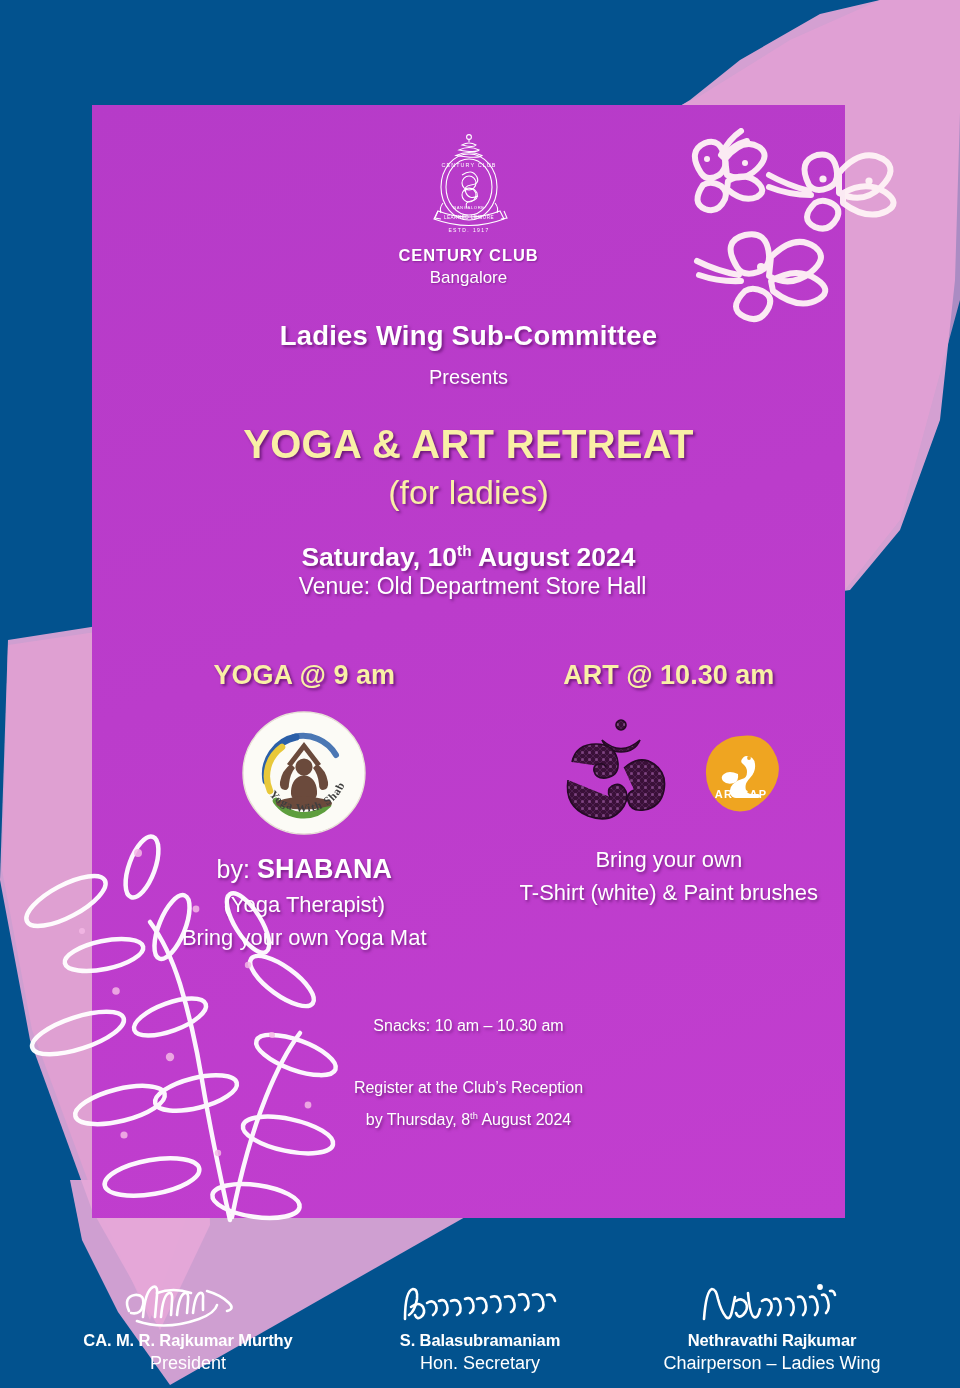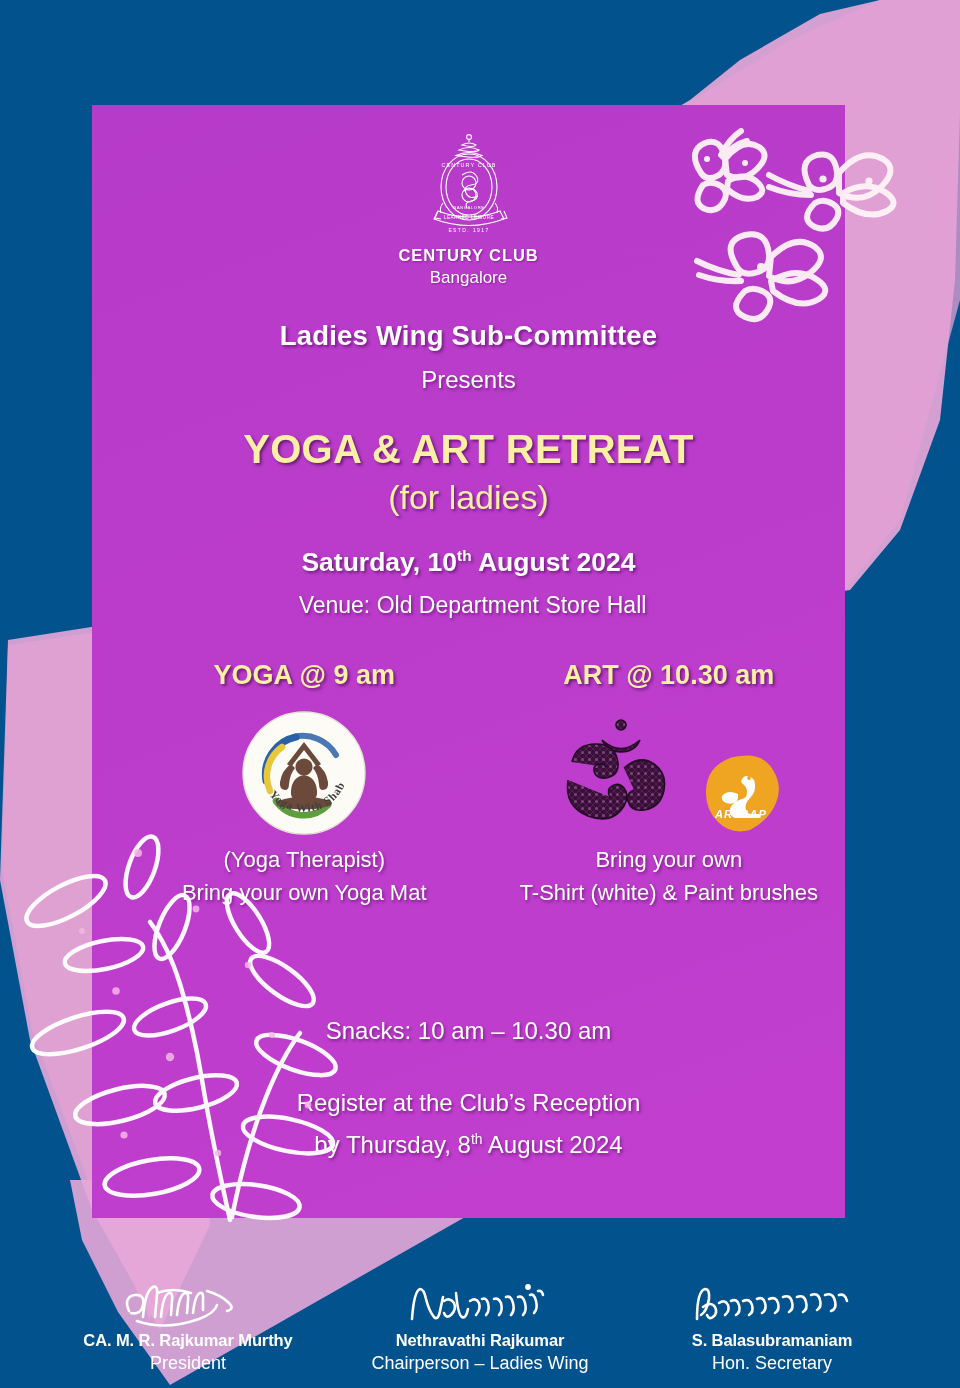--- a/index.html
+++ b/index.html
@@ -44,73 +44,73 @@
     text-shadow:1px 1px 2px rgba(80,0,90,.45);
   }
 
   
   .headline{position:absolute;left:0;right:0;top:215px;}
   .committee{
     font-size:27.5px;font-weight:bold;color:#ffffff;letter-spacing:.2px;
     text-shadow:2px 2px 3px rgba(70,0,80,.55);
   }
   .presents{
-    margin-top:14px;font-size:24px;color:#ffffff;font-weight:400;
+    margin-top:14px;font-size:20px;color:#ffffff;font-weight:400;
     text-shadow:1.5px 1.5px 3px rgba(70,0,80,.5);
   }
   .main-title{
     margin-top:33px;
     font-size:40px;font-weight:bold;color:#F9F0A6;letter-spacing:.3px;
     text-shadow:2px 2px 3px rgba(60,0,70,.6);
   }
   .sub-title{
     margin-top:6px;font-size:34px;color:#F9F0A6;font-weight:400;
     text-shadow:2px 2px 3px rgba(60,0,70,.55);
   }
   .date-line{
     margin-top:30px;font-size:26.5px;font-weight:bold;color:#ffffff;
     text-shadow:2px 2px 3px rgba(60,0,70,.55);
   }
   .date-line sup{font-size:.58em;vertical-align:super;}
   .venue-line{
-    margin-top:14px;font-size:23px;color:#ffffff;font-weight:400;
+    font-size:23px;color:#ffffff;font-weight:400;
     text-shadow:1.5px 1.5px 3px rgba(60,0,70,.5);
     padding-left:8px;
   }
 
   
   .sessions{
     position:absolute;left:0;right:0;top:555px;
     display:flex;
     padding-left:36px;
   }
   .session{flex:1;display:flex;flex-direction:column;align-items:center;}
   .session.left{padding-right:6px;}
   .session.right{padding-left:6px;}
   .session-head{
     font-size:27px;font-weight:bold;color:#F9F0A6;
     text-shadow:2px 2px 3px rgba(60,0,70,.6);
     white-space:nowrap;
   }
   .logo-slot{height:135px;display:flex;align-items:center;justify-content:center;margin-top:14px;}
-  .logo-row{display:flex;align-items:flex-end;gap:20px;font-style:italic;}
+  .logo-row{display:flex;align-items:center;gap:20px;}
   .presenter{
     margin-top:14px;font-size:25px;color:#ffffff;font-weight:400;
     text-shadow:1.5px 1.5px 3px rgba(60,0,70,.5);white-space:nowrap;
   }
   .presenter b{font-weight:bold;font-size:27px;}
   .note{
     margin-top:4px;font-size:22px;color:#ffffff;line-height:1.42;font-weight:400;
     text-shadow:1.5px 1.5px 3px rgba(60,0,70,.5);white-space:nowrap;
   }
 
   
   .info{position:absolute;left:0;right:0;top:912px;}
   .info-line{
-    font-size:24px;color:#ffffff;font-weight:400;
+    font-size:16px;color:#ffffff;font-weight:400;
     text-shadow:1.5px 1.5px 3px rgba(60,0,70,.5);
   }
   .info-line.sp{margin-top:44px;}
   .info-line.sp2{margin-top:14px;}
   .info-line sup{font-size:.58em;vertical-align:super;}
 
   
   .signatures{
     position:absolute;left:0;bottom:14px;width:960px;
     display:flex;justify-content:center;gap:42px;
@@ -207,20 +207,23 @@
                 <path d="M62 31 l17 22 l-4 3 l-13 -17 l-13 17 l-4 -3z"></path>
                 <path d="M49 53 q-9 6 -11 18 q-1 7 5 8 q4 0 4 -6 q1 -10 6 -16z"></path>
                 <path d="M75 53 q9 6 11 18 q1 7 -5 8 q-4 0 -4 -6 q-1 -10 -6 -16z"></path>
                 <path d="M36 90 q26 -9 52 0 q4 2 0 5 q-26 7 -52 0 q-4 -3 0 -5z"></path>
               </g>
               <path id="yogaArc" d="M20 70 A44 44 0 0 0 104 70" fill="none"></path>
               <text font-size="11.4" font-weight="bold" fill="#3F3F3F" font-family="Liberation Serif, serif" letter-spacing="1">
                 <textPath href="#yogaArc" startOffset="14%">Yoga With Shabana</textPath>
               </text>
             </svg>
+          </div>
+          <div class="presenter">
+            <span>by: </span><b>SHABANA</b>
           </div>
           <div class="note">(Yoga Therapist)</div>
           <div class="note" style="margin-top:2px">Bring your own Yoga Mat</div>
         </div>
 
         <div class="session right">
           <div class="session-head">ART @ 10.30 am</div>
           <div class="logo-slot">
             <div class="logo-row">
               <svg width="124" height="118" viewBox="0 0 124 118">
@@ -355,57 +358,57 @@
             <path d="M44 14 q16 -6 34 0"></path>
           </g>
         </svg>
       </div>
       <div class="sig-name">CA. M. R. Rajkumar Murthy</div>
       <div class="sig-role">President</div>
     </div>
 
     <div class="sig">
       <div class="sig-mark">
-        <svg width="160" height="50" viewBox="0 0 160 50">
-          <g fill="none" stroke="#ffffff" stroke-width="2.6" stroke-linecap="round">
-            <path d="M12 40 q2 -28 8 -30 q4 0 6 10 q3 12 8 18 q4 4 6 -6 l3 -14"></path>
-            <path d="M44 22 q6 -4 10 2 q3 6 -3 12 q-5 4 -7 -2"></path>
-            <path d="M56 14 q2 22 6 24 q4 2 6 -8"></path>
-            <path d="M70 22 q6 -4 9 2 q2 6 -3 12"></path>
-            <path d="M82 20 q4 -2 6 4 q2 8 -2 12"></path>
-            <path d="M94 20 q4 -2 7 4 q2 8 -2 12"></path>
-            <path d="M106 18 q5 -2 7 6 q2 8 -2 12"></path>
-            <path d="M118 18 q5 -2 7 6 q2 8 -2 12"></path>
-            <path d="M130 16 q4 -2 6 6 q2 8 -2 12"></path>
-            <path d="M138 12 q4 -1 5 4"></path>
-            <circle cx="128" cy="8" r="1.6" fill="#ffffff"></circle>
-          </g>
-        </svg>
-      </div>
-      <div class="sig-name">Nethravathi Rajkumar</div>
-      <div class="sig-role">Chairperson – Ladies Wing</div>
-    </div>
-
-    <div class="sig">
-      <div class="sig-mark">
         <svg width="170" height="50" viewBox="0 0 170 50">
           <g fill="none" stroke="#ffffff" stroke-width="2.6" stroke-linecap="round">
             <path d="M10 40 q0 -28 8 -30 q5 0 4 10 q-2 12 -8 16"></path>
             <path d="M16 28 q8 -6 12 0 q3 6 -2 10 q-4 3 -6 -2"></path>
             <path d="M32 24 q6 -4 9 2 q2 6 -3 10"></path>
             <path d="M44 22 q6 -3 8 4 q2 7 -3 10"></path>
             <path d="M56 22 q7 -3 9 4 q2 7 -3 10"></path>
             <path d="M70 20 q6 -3 8 4 q2 7 -3 10"></path>
             <path d="M82 20 q7 -3 9 4 q2 7 -3 10"></path>
             <path d="M96 18 q7 -3 9 5 q2 7 -3 10"></path>
             <path d="M110 18 q7 -3 9 5 q2 7 -3 10"></path>
             <path d="M124 16 q7 -3 9 5 q2 7 -3 10"></path>
             <path d="M138 16 q8 -3 10 6 q2 8 -4 10"></path>
             <path d="M152 16 q6 -2 8 6"></path>
           </g>
         </svg>
       </div>
       <div class="sig-name">S. Balasubramaniam</div>
       <div class="sig-role">Hon. Secretary</div>
     </div>
+
+    <div class="sig">
+      <div class="sig-mark">
+        <svg width="160" height="50" viewBox="0 0 160 50">
+          <g fill="none" stroke="#ffffff" stroke-width="2.6" stroke-linecap="round">
+            <path d="M12 40 q2 -28 8 -30 q4 0 6 10 q3 12 8 18 q4 4 6 -6 l3 -14"></path>
+            <path d="M44 22 q6 -4 10 2 q3 6 -3 12 q-5 4 -7 -2"></path>
+            <path d="M56 14 q2 22 6 24 q4 2 6 -8"></path>
+            <path d="M70 22 q6 -4 9 2 q2 6 -3 12"></path>
+            <path d="M82 20 q4 -2 6 4 q2 8 -2 12"></path>
+            <path d="M94 20 q4 -2 7 4 q2 8 -2 12"></path>
+            <path d="M106 18 q5 -2 7 6 q2 8 -2 12"></path>
+            <path d="M118 18 q5 -2 7 6 q2 8 -2 12"></path>
+            <path d="M130 16 q4 -2 6 6 q2 8 -2 12"></path>
+            <path d="M138 12 q4 -1 5 4"></path>
+            <circle cx="128" cy="8" r="1.6" fill="#ffffff"></circle>
+          </g>
+        </svg>
+      </div>
+      <div class="sig-name">Nethravathi Rajkumar</div>
+      <div class="sig-role">Chairperson – Ladies Wing</div>
+    </div>
   </div>
 
 </div>
 
 </body></html>

